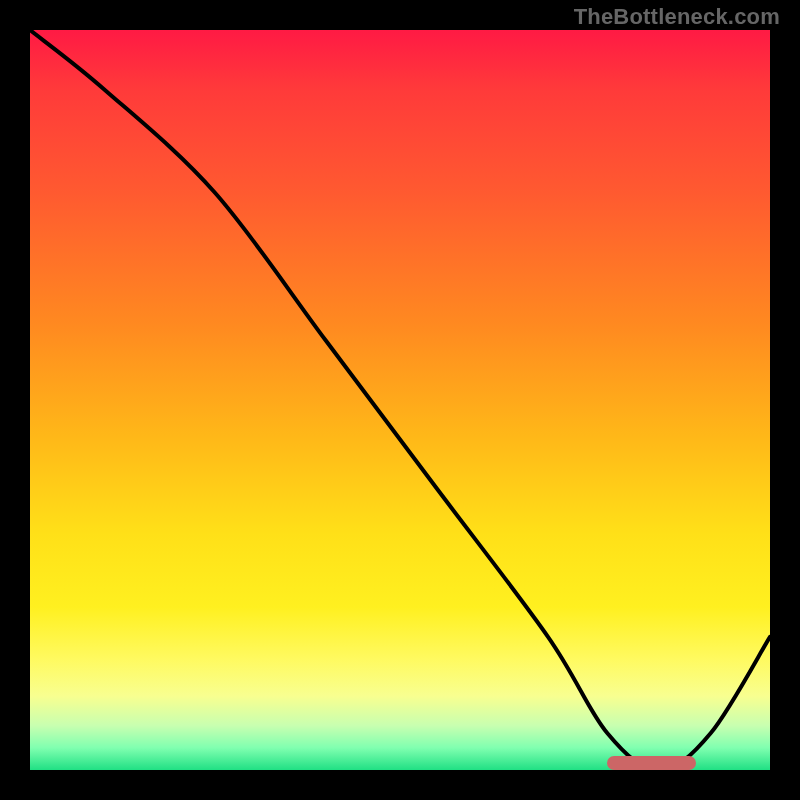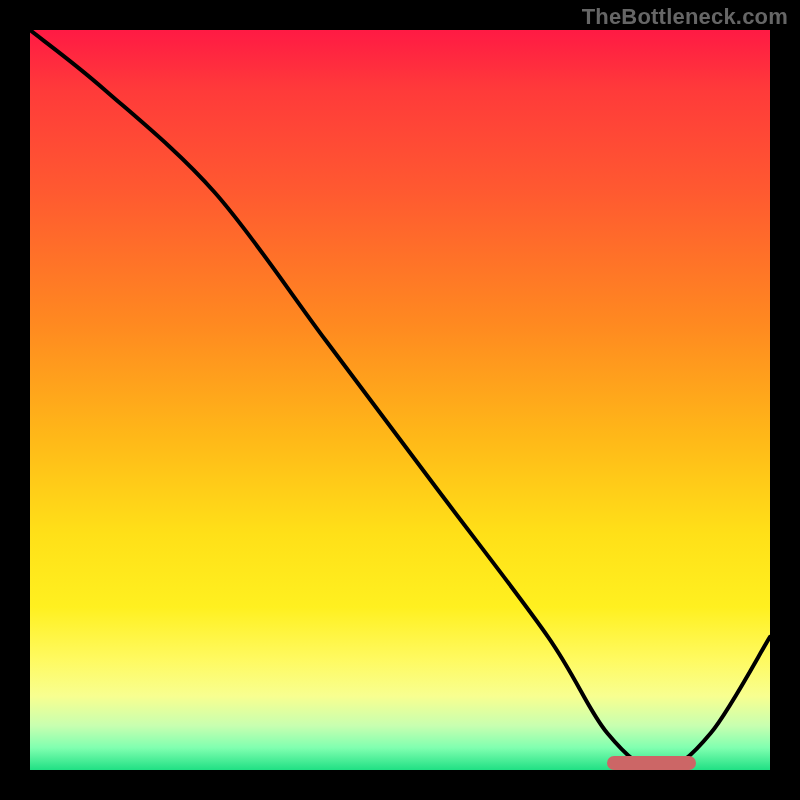--- a/index.html
+++ b/index.html
@@ -51,21 +51,21 @@
   }
   .marker {
     position: absolute;
     height: 14px;
     border-radius: 7px;
     background: #cc6666;
   }
   .watermark {
     position: absolute;
     top: 4px;
-    right: 12px;
+    right: 20px;
     color: #666666;
     font-size: 22px;
     font-weight: bold;
     letter-spacing: 0.2px;
     user-select: none;
   }
 </style>
 </head>
 <body>
 

